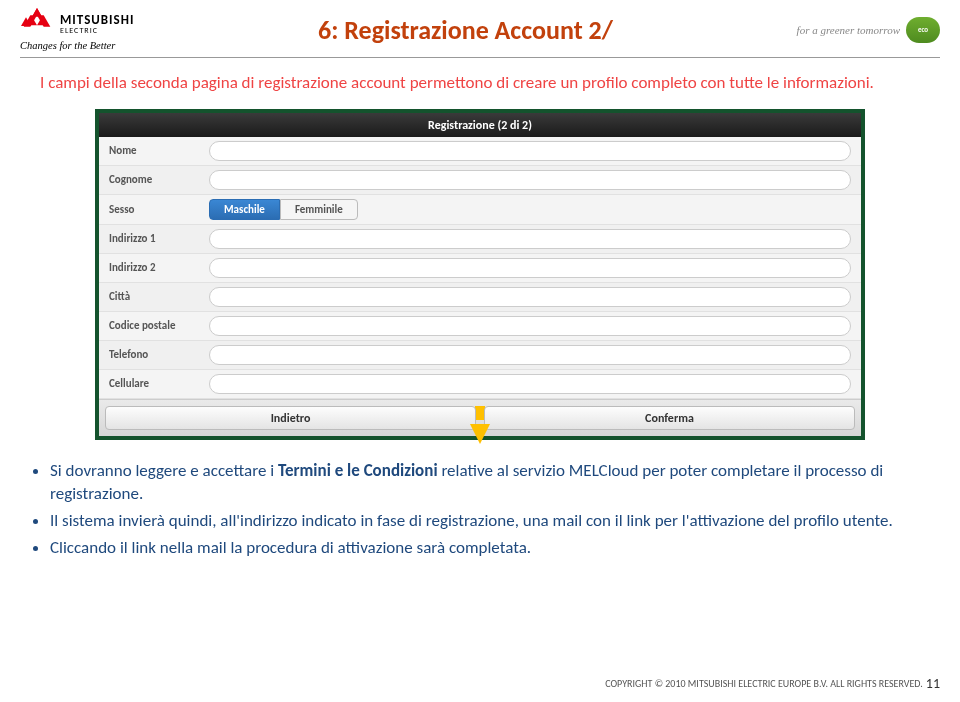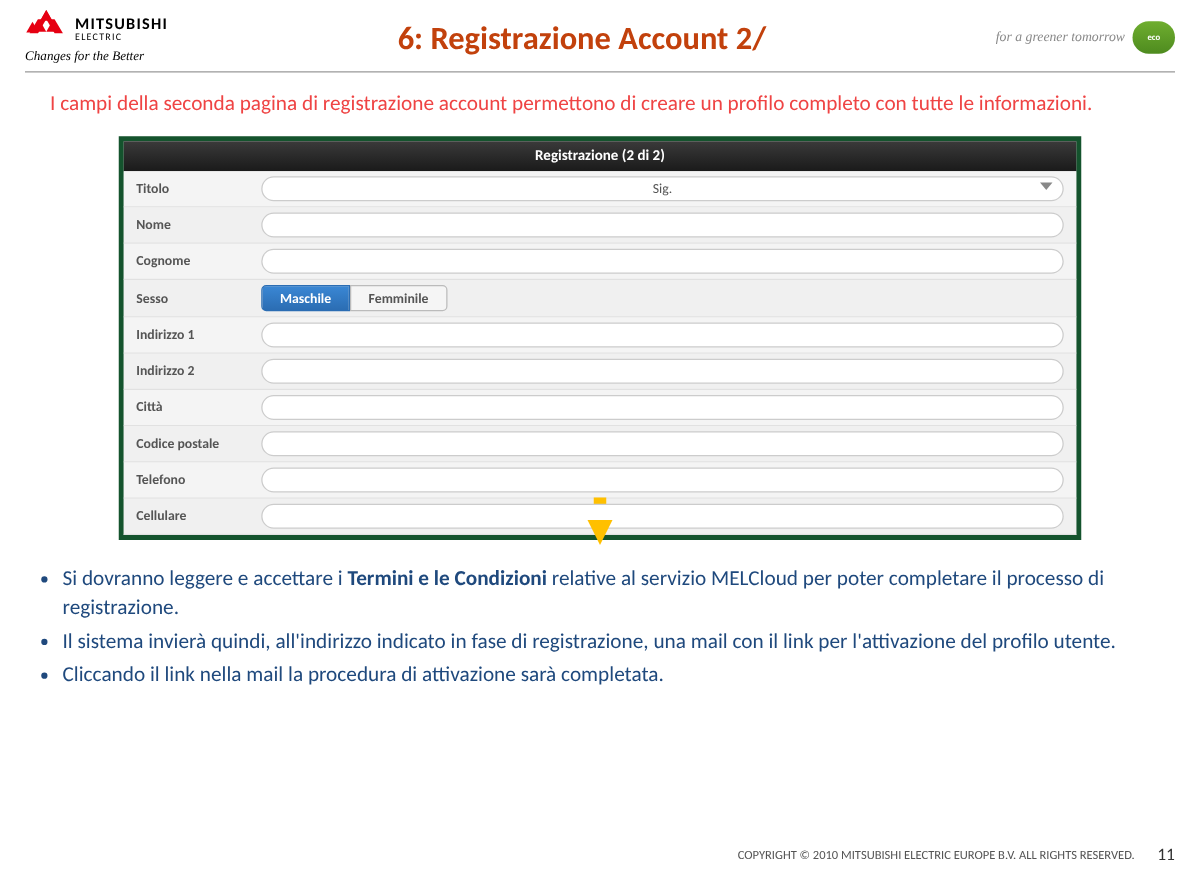--- a/index.html
+++ b/index.html
@@ -151,21 +151,21 @@
   .bullets li { margin-bottom: 4px; line-height:1.35;}
   .bold { font-weight: bold; }
   .footer-bar {
     position:absolute;
     bottom:10px; right:20px; left:20px;
     display:flex;
     justify-content:flex-end;
     align-items:center;
     font-size:10px;
     color:#555;
-    gap:18px;
+    gap:3px;
   }
   .page-num { font-size:14px; color:#333;}
 </style>
 </head>
 <body>
 
 <div class="header">
   <div class="logo-block">
     <div class="logo-row">
       <div class="mitsu-triangles">
@@ -192,27 +192,20 @@
     <span class="eco-badge">eco</span>
   </div>
 </div>
 <div class="divider"></div>
 
 <div class="intro">I campi della seconda pagina di registrazione account permettono di creare un profilo completo con tutte le informazioni.</div>
 
 <div class="form-screenshot">
   <div class="form-title-bar">Registrazione (2 di 2)</div>
 
-  <div class="form-row">
-    <div class="form-label">Titolo</div>
-    <div class="pill-input">
-      <span>Sig.</span>
-      <span class="chev-down"></span>
-    </div>
-  </div>
 
   <div class="form-row">
     <div class="form-label">Nome</div>
     <div class="pill-input"></div>
   </div>
 
   <div class="form-row">
     <div class="form-label">Cognome</div>
     <div class="pill-input"></div>
   </div>
@@ -248,20 +241,24 @@
   <div class="form-row">
     <div class="form-label">Telefono</div>
     <div class="pill-input"></div>
   </div>
 
   <div class="form-row">
     <div class="form-label">Cellulare</div>
     <div class="pill-input"></div>
   </div>
 
+  <div class="form-footer">
+    <div class="footer-btn">Indietro</div>
+    <div class="footer-btn">Conferma</div>
+  </div>
 </div>
 
 <div class="arrow-wrap">
   <div class="arrow-stem"></div>
   <div class="arrow-down-shape"></div>
 </div>
 
 <ul class="bullets">
   <li>
     <span>Si dovranno leggere e accettare i </span><span class="bold">Termini e le Condizioni</span><span> relative al servizio MELCloud per poter completare il processo di registrazione.</span>

